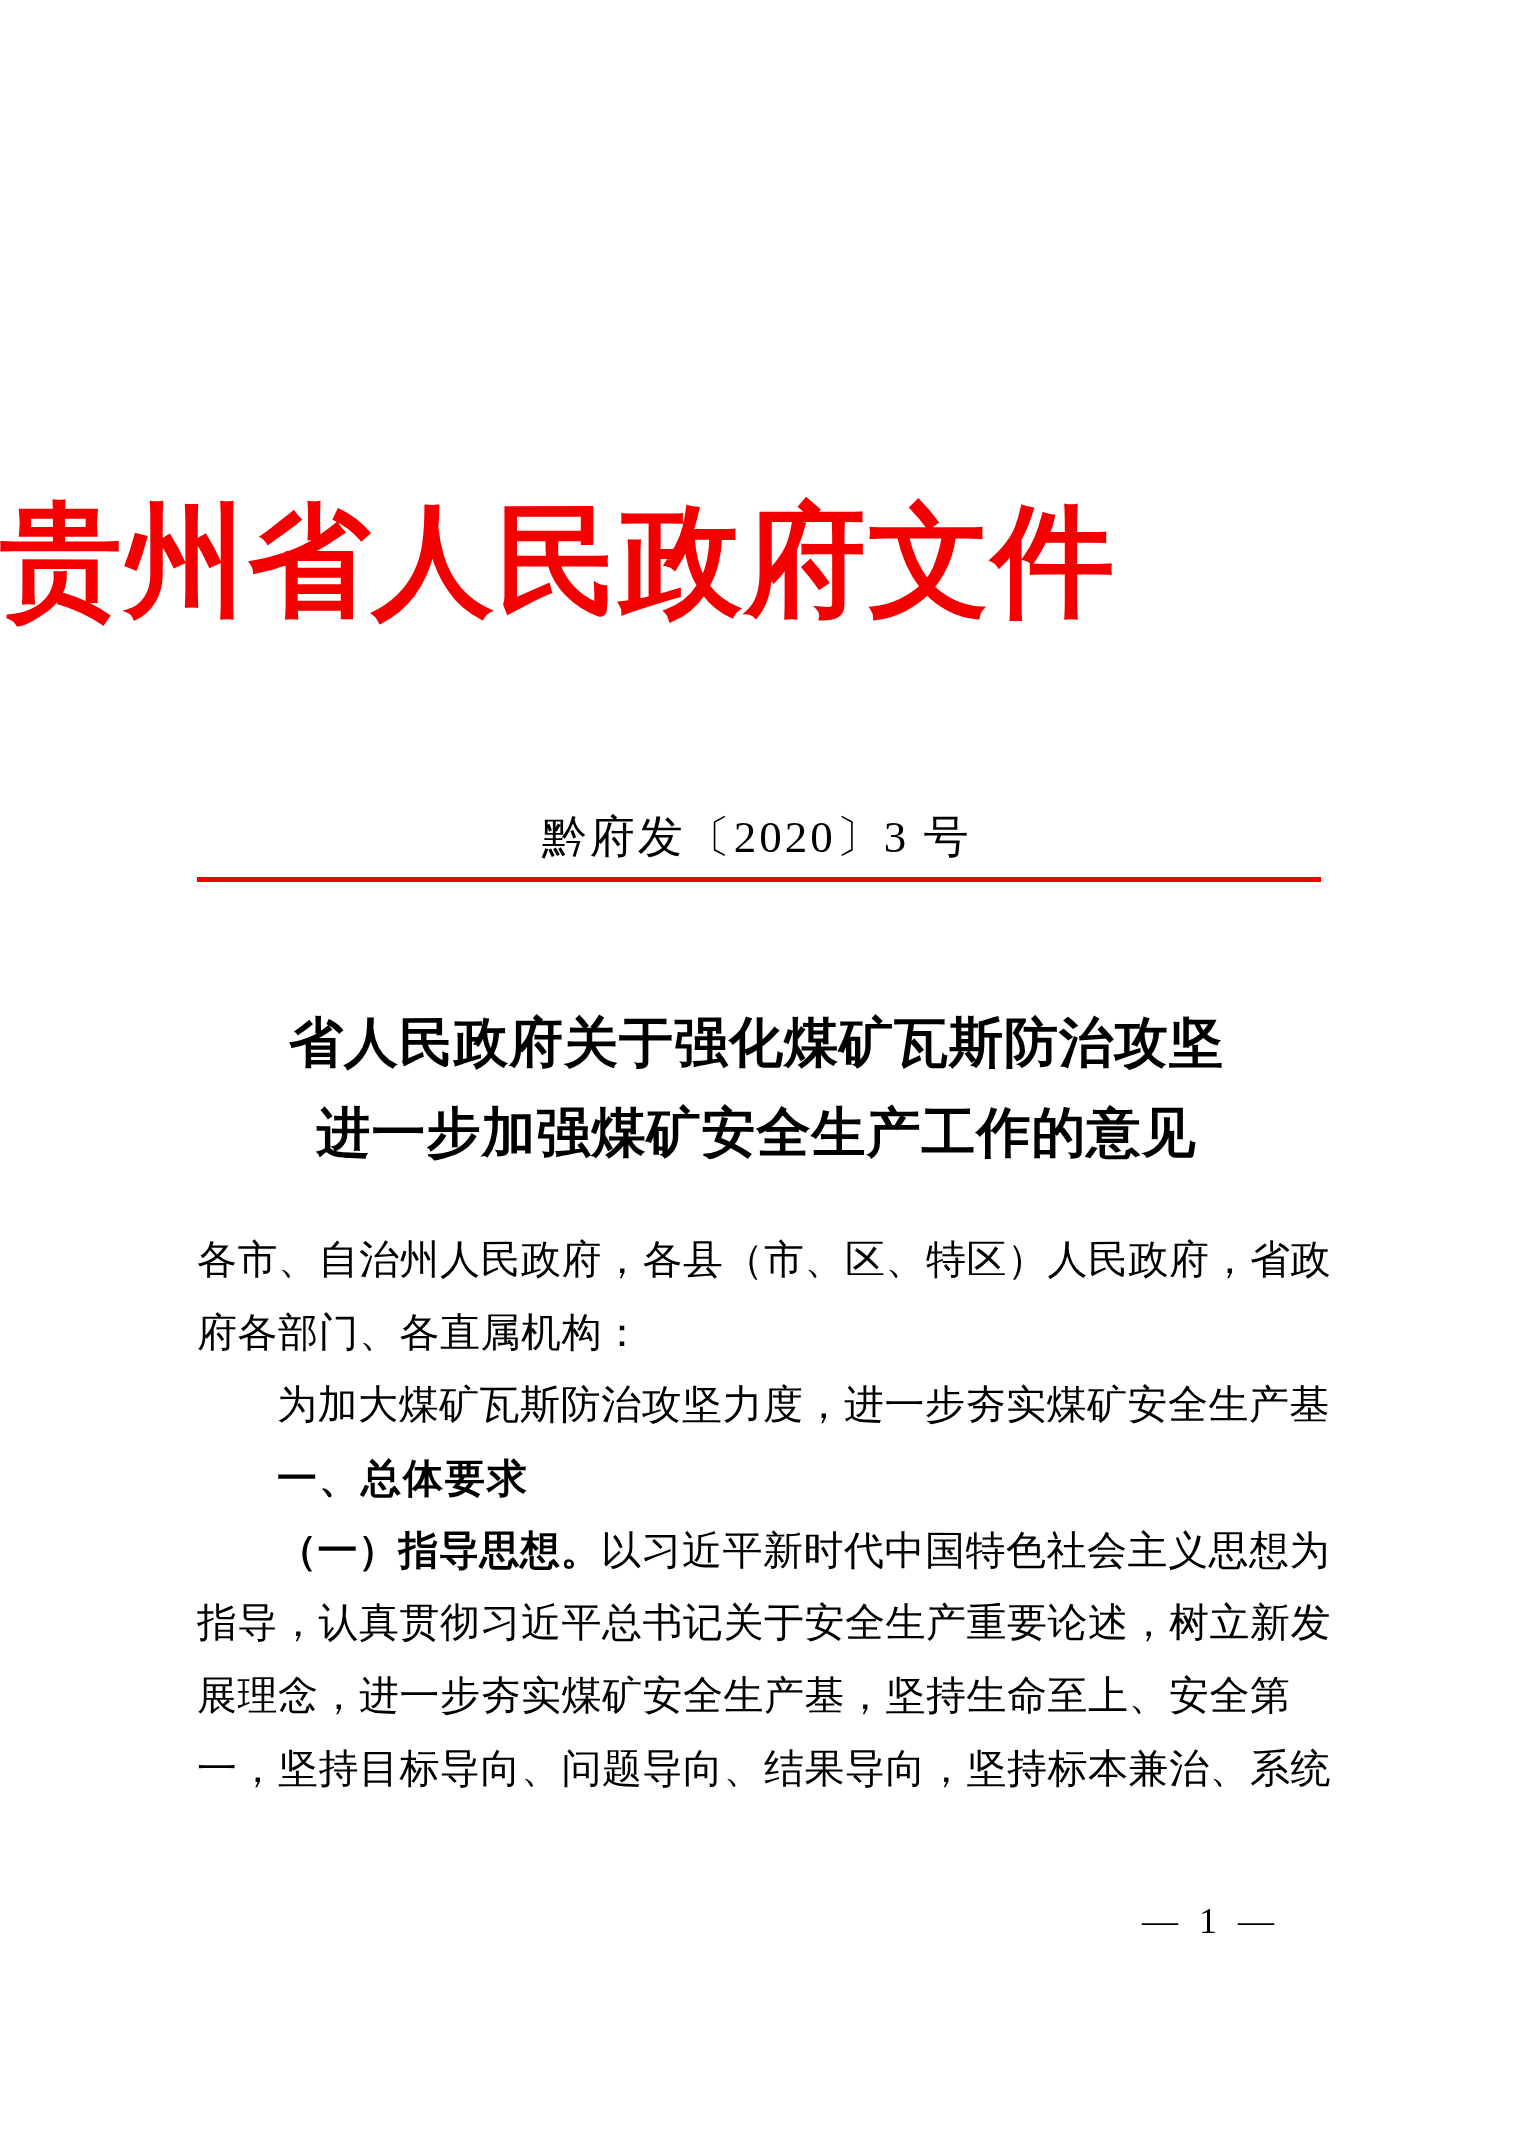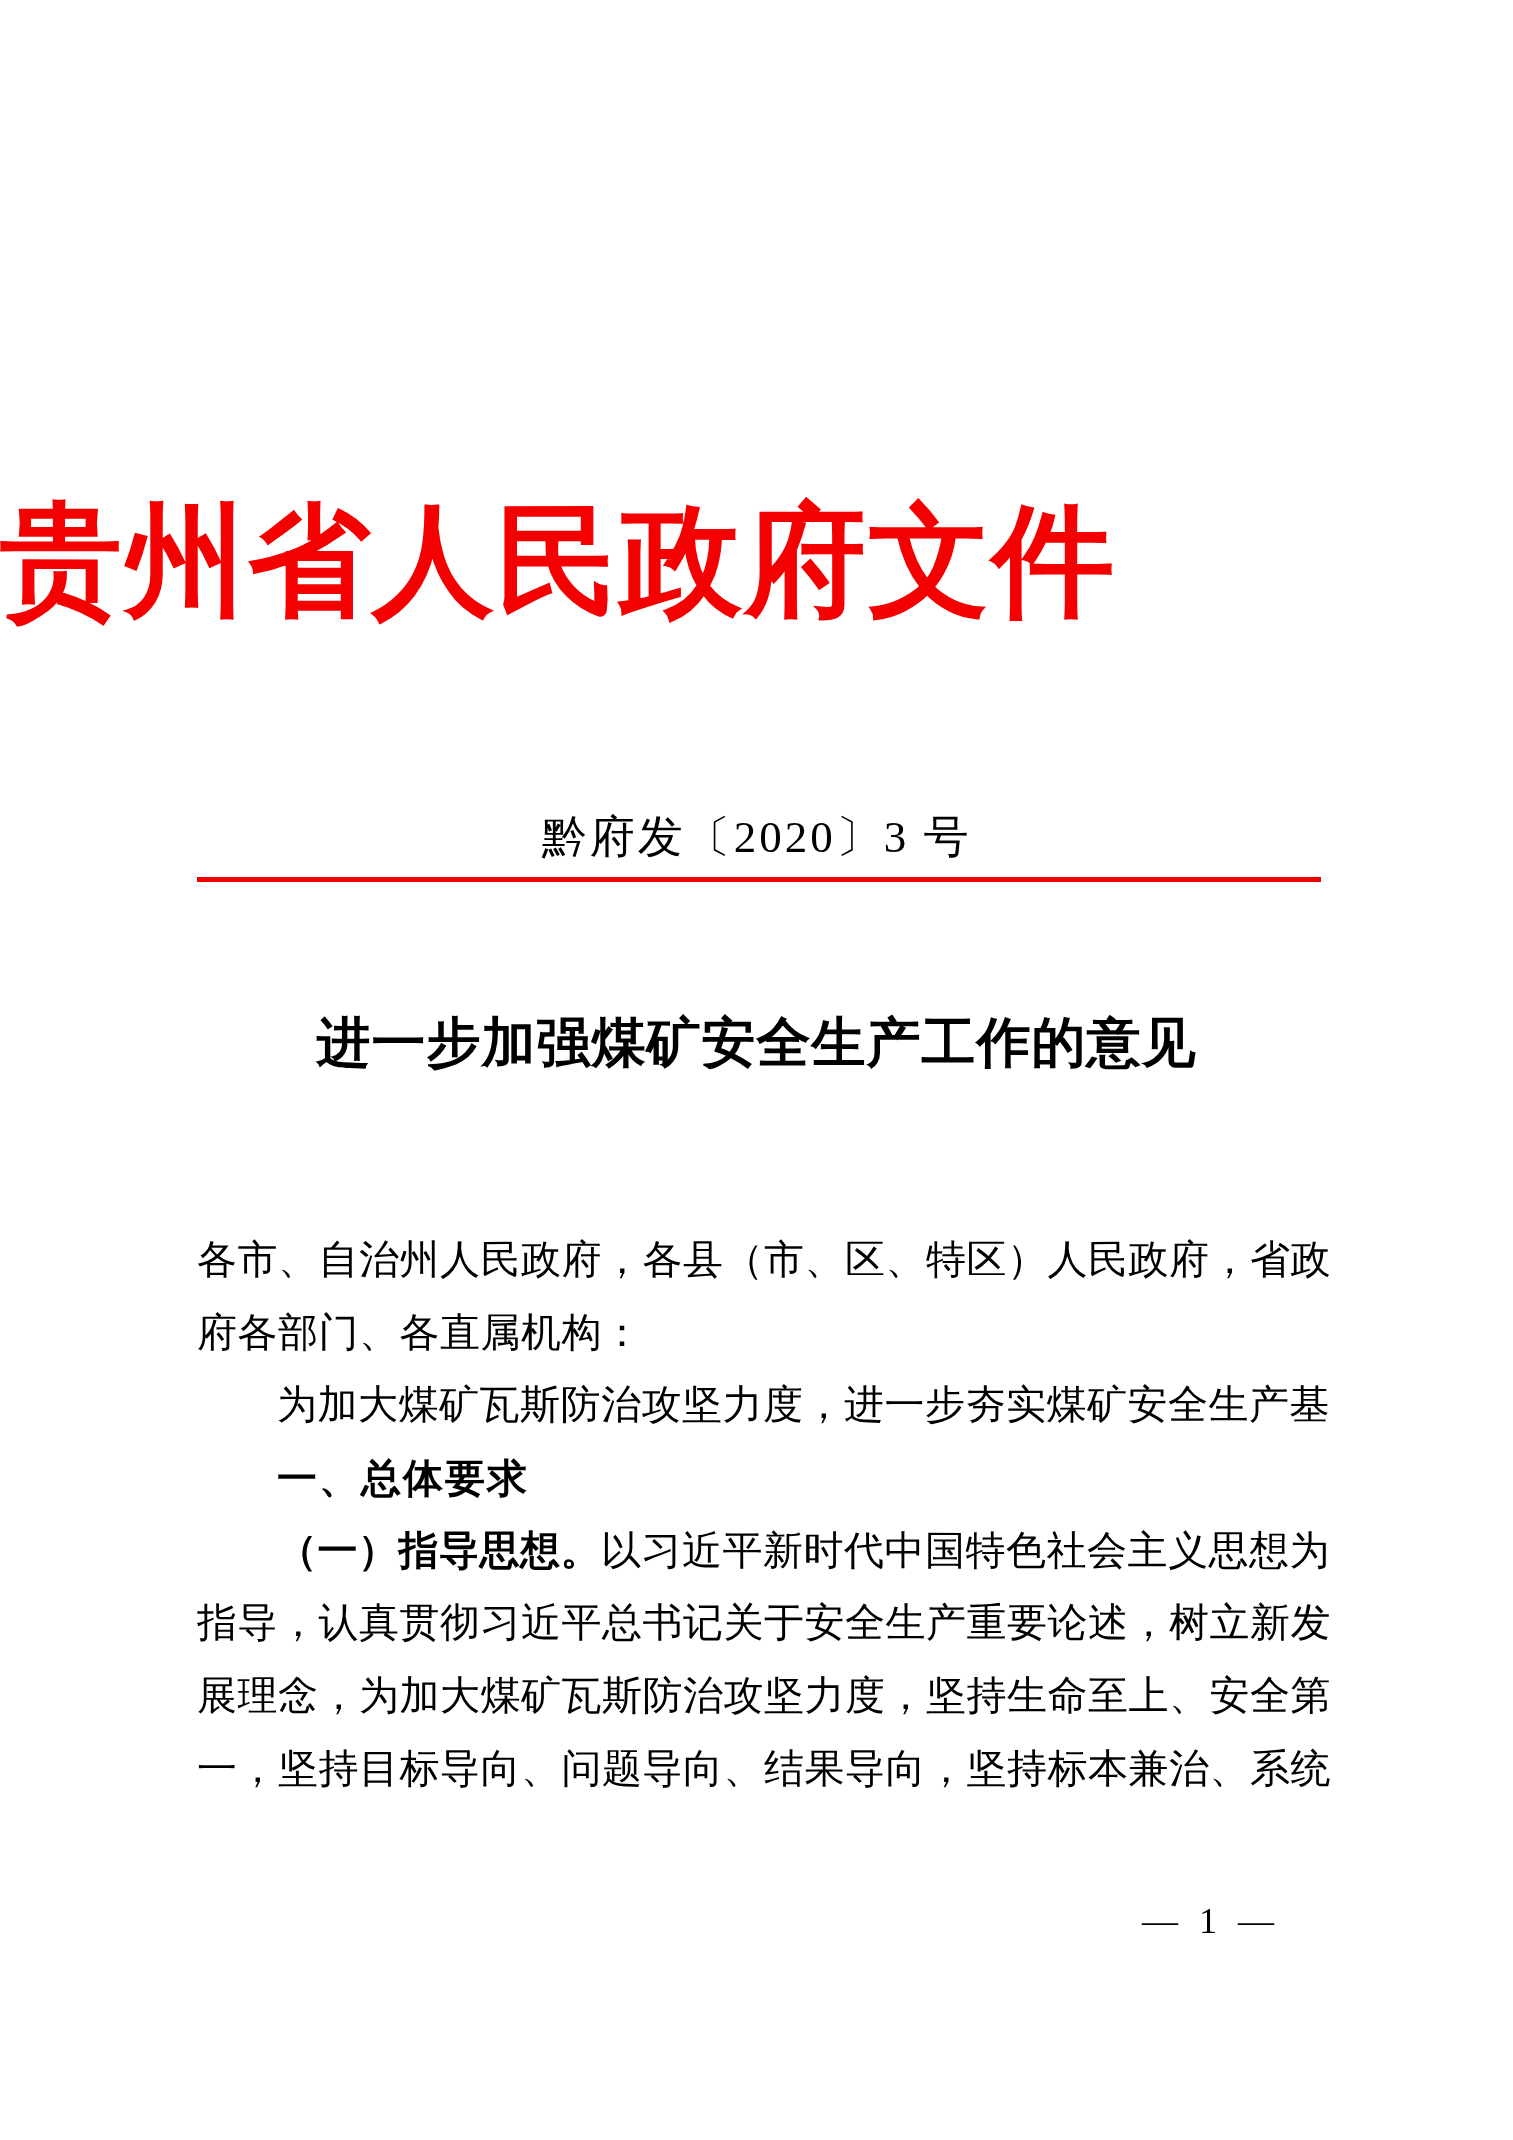--- a/index.html
+++ b/index.html
@@ -107,41 +107,42 @@
 
 <div class="page">
 
   <div class="banner">贵州省人民政府文件</div>
 
   <div class="doc-number">黔府发〔2020〕3 号</div>
 
   <div class="red-rule"></div>
 
   <div class="doc-title">
+    <div>省人民政府关于强化煤矿瓦斯防治攻坚</div>
     <div>进一步加强煤矿安全生产工作的意见</div>
   </div>
 
   <div class="body-col">
 
     <div class="body-line">各市、自治州人民政府，各县（市、区、特区）人民政府，省政</div>
 
     <div class="body-line">府各部门、各直属机构：</div>
 
     <div class="body-line indent">为加大煤矿瓦斯防治攻坚力度，进一步夯实煤矿安全生产基</div>
 
 
     <div class="body-line indent section-heading">一、总体要求</div>
 
     <div class="body-line indent">
       <span class="lead-bold">（一）指导思想。</span><span>以习近平新时代中国特色社会主义思想为</span>
     </div>
 
     <div class="body-line">指导，认真贯彻习近平总书记关于安全生产重要论述，树立新发</div>
 
-    <div class="body-line">展理念，为加大煤矿瓦斯防治攻坚力度，坚持生命至上、安全第</div>
+    <div class="body-line">展理念，进一步夯实煤矿安全生产基，坚持生命至上、安全第</div>
 
     <div class="body-line">一，坚持目标导向、问题导向、结果导向，坚持标本兼治、系统</div>
 
   </div>
 
   <div class="page-number">— 1 —</div>
 
 </div>
 
 </body></html>

